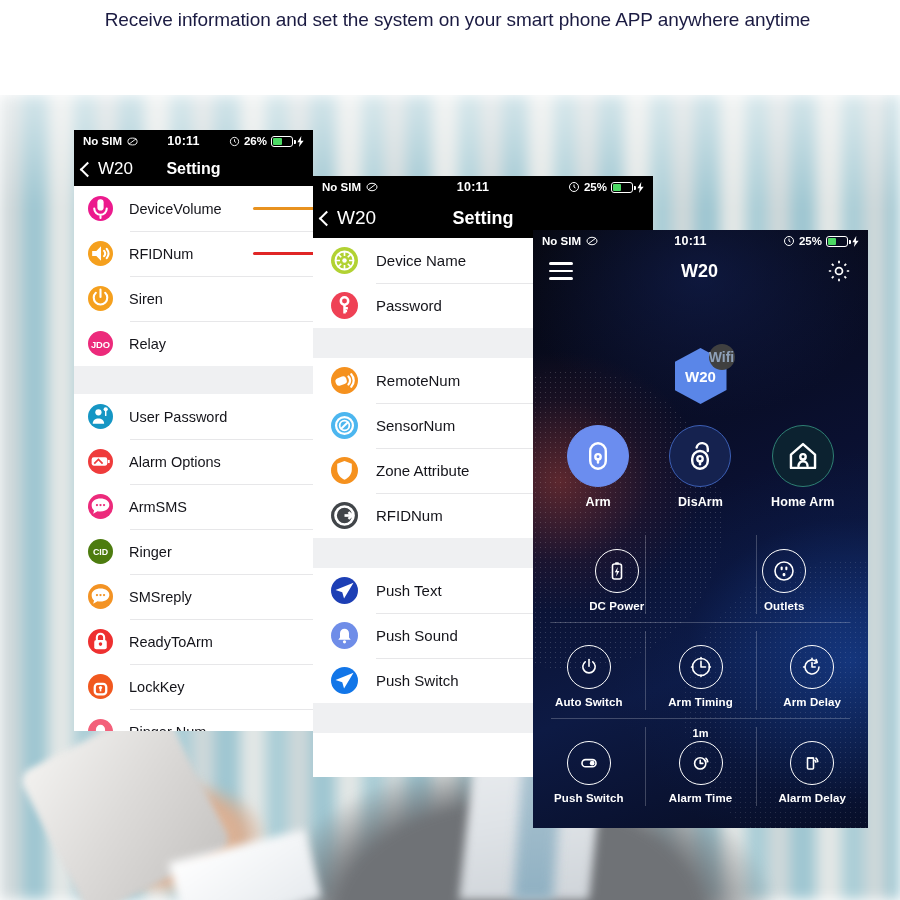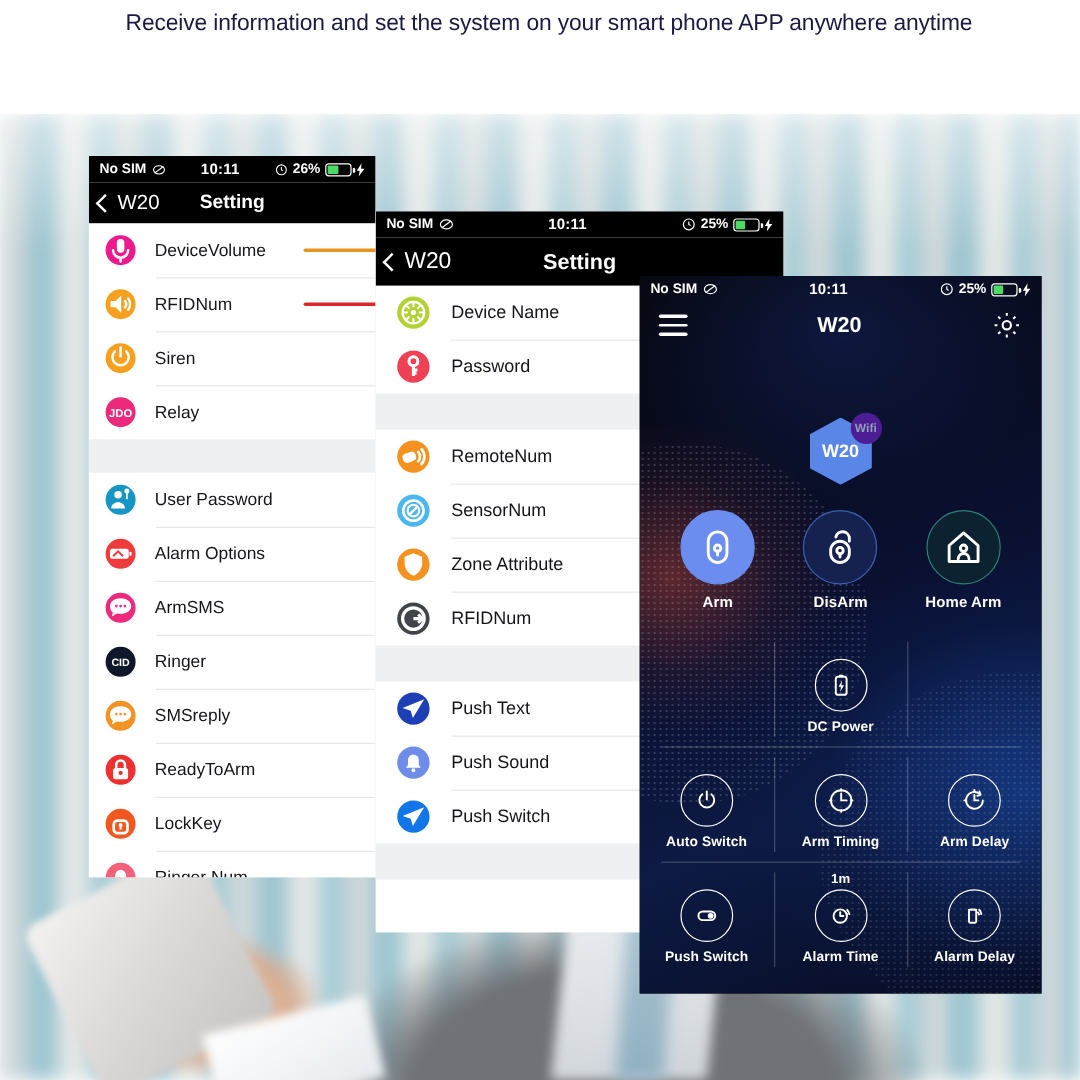--- a/index.html
+++ b/index.html
@@ -171,22 +171,22 @@
   #p3logo { position:absolute; left: 0; right: 0; top: 118px; z-index: 3; display:flex; justify-content:center;}
   .hexbadge { position: relative; width: 52px; height: 56px; }
   .hexbadge .hex {
     width: 52px; height: 56px; background: #5a86e8;
     clip-path: polygon(50% 0%, 100% 25%, 100% 75%, 50% 100%, 0% 75%, 0% 25%);
     display: flex; align-items: center; justify-content: center;
     color: #fff; font-weight: 700; font-size: 15px;
   }
   .hexbadge .wifi-bubble {
     position: absolute; right: -8px; top: -4px; width: 26px; height: 26px;
-    border-radius: 50%; background: #4c1d95; display: flex; align-items: center;
-    justify-content: center; color: #8ea0b8; font-size: 10px; font-weight: 700;
+    border-radius: 50%; background: #404040; display: flex; align-items: center;
+    justify-content: center; color: #8ea0b8; font-size: 14px; font-weight: 700;
   }
 
   #p3main { position: absolute; left: 0; right: 0; top: 195px; z-index: 3; }
   .bigrow { display: flex; justify-content: space-around; padding: 0 14px; }
   .bigcell { width: 96px; text-align: center; color: #fff; }
   .bigcircle {
     width: 62px; height: 62px; border-radius: 50%; margin: 0 auto 8px;
     display: flex; align-items: center; justify-content: center;
     border: 1.6px solid rgba(255,255,255,.25);
   }
@@ -337,21 +337,21 @@
             <circle cx="8.6" cy="10.6" r="1.1" fill="#ec2a7b"></circle>
             <circle cx="12" cy="10.6" r="1.1" fill="#ec2a7b"></circle>
             <circle cx="15.4" cy="10.6" r="1.1" fill="#ec2a7b"></circle>
           </svg>
         </span>
         <span class="lbl">ArmSMS</span>
 
       </div>
       <div class="row">
         <span class="rowline"></span>
-        <span class="ico" style="background:#0f172a">
+        <span class="ico" style="background:#4d7c0f">
           <svg width="100%" height="100%" viewBox="0 0 24 24">
             <text x="12" y="15.5" text-anchor="middle" font-size="8.5" font-weight="700" fill="#fff" font-family="sans-serif">CID</text>
           </svg>
         </span>
         <span class="lbl">Ringer</span>
 
       </div>
       <div class="row">
         <span class="rowline"></span>
         <span class="ico" style="background:#f39324">
@@ -648,20 +648,32 @@
         <span class="badge"></span>
         <div class="circle">
               <svg width="24" height="24" viewBox="0 0 24 24" fill="none" stroke="#fff" stroke-width="1.6" stroke-linecap="round" stroke-linejoin="round">
                 <rect x="7.5" y="5" width="9" height="15" rx="2"></rect>
                 <rect x="10" y="3.2" width="4" height="2" rx="1" fill="#fff" stroke="none"></rect>
                 <polygon points="12.8,8 9.8,13.2 11.8,13.2 11.2,17.4 14.4,12 12.2,12" fill="#fff" stroke="none"></polygon>
               </svg>
             </div>
         <div class="cap">DC Power</div>
       </div>
+      <div class="cell">
+        <span class="badge"></span>
+        <div class="circle">
+              <svg width="24" height="24" viewBox="0 0 24 24" fill="none" stroke="#fff" stroke-width="1.6" stroke-linecap="round" stroke-linejoin="round">
+                <circle cx="12" cy="12" r="9"></circle>
+                <rect x="8.6" y="7.6" width="2.1" height="3.6" rx="1" fill="#fff" stroke="none"></rect>
+                <rect x="13.3" y="7.6" width="2.1" height="3.6" rx="1" fill="#fff" stroke="none"></rect>
+                <rect x="10.6" y="14" width="2.8" height="3.2" rx="1.3" fill="#fff" stroke="none"></rect>
+              </svg>
+            </div>
+        <div class="cap">Outlets</div>
+      </div>
   </div>
   <div class="hline"></div>
   <div class="grid-row">
     <span class="vline" style="left:33.3%"></span>
     <span class="vline" style="left:66.6%"></span>
 
       <div class="cell">
         <span class="badge"></span>
         <div class="circle">
               <svg width="24" height="24" viewBox="0 0 24 24" fill="none" stroke="#fff" stroke-width="1.6" stroke-linecap="round" stroke-linejoin="round">

